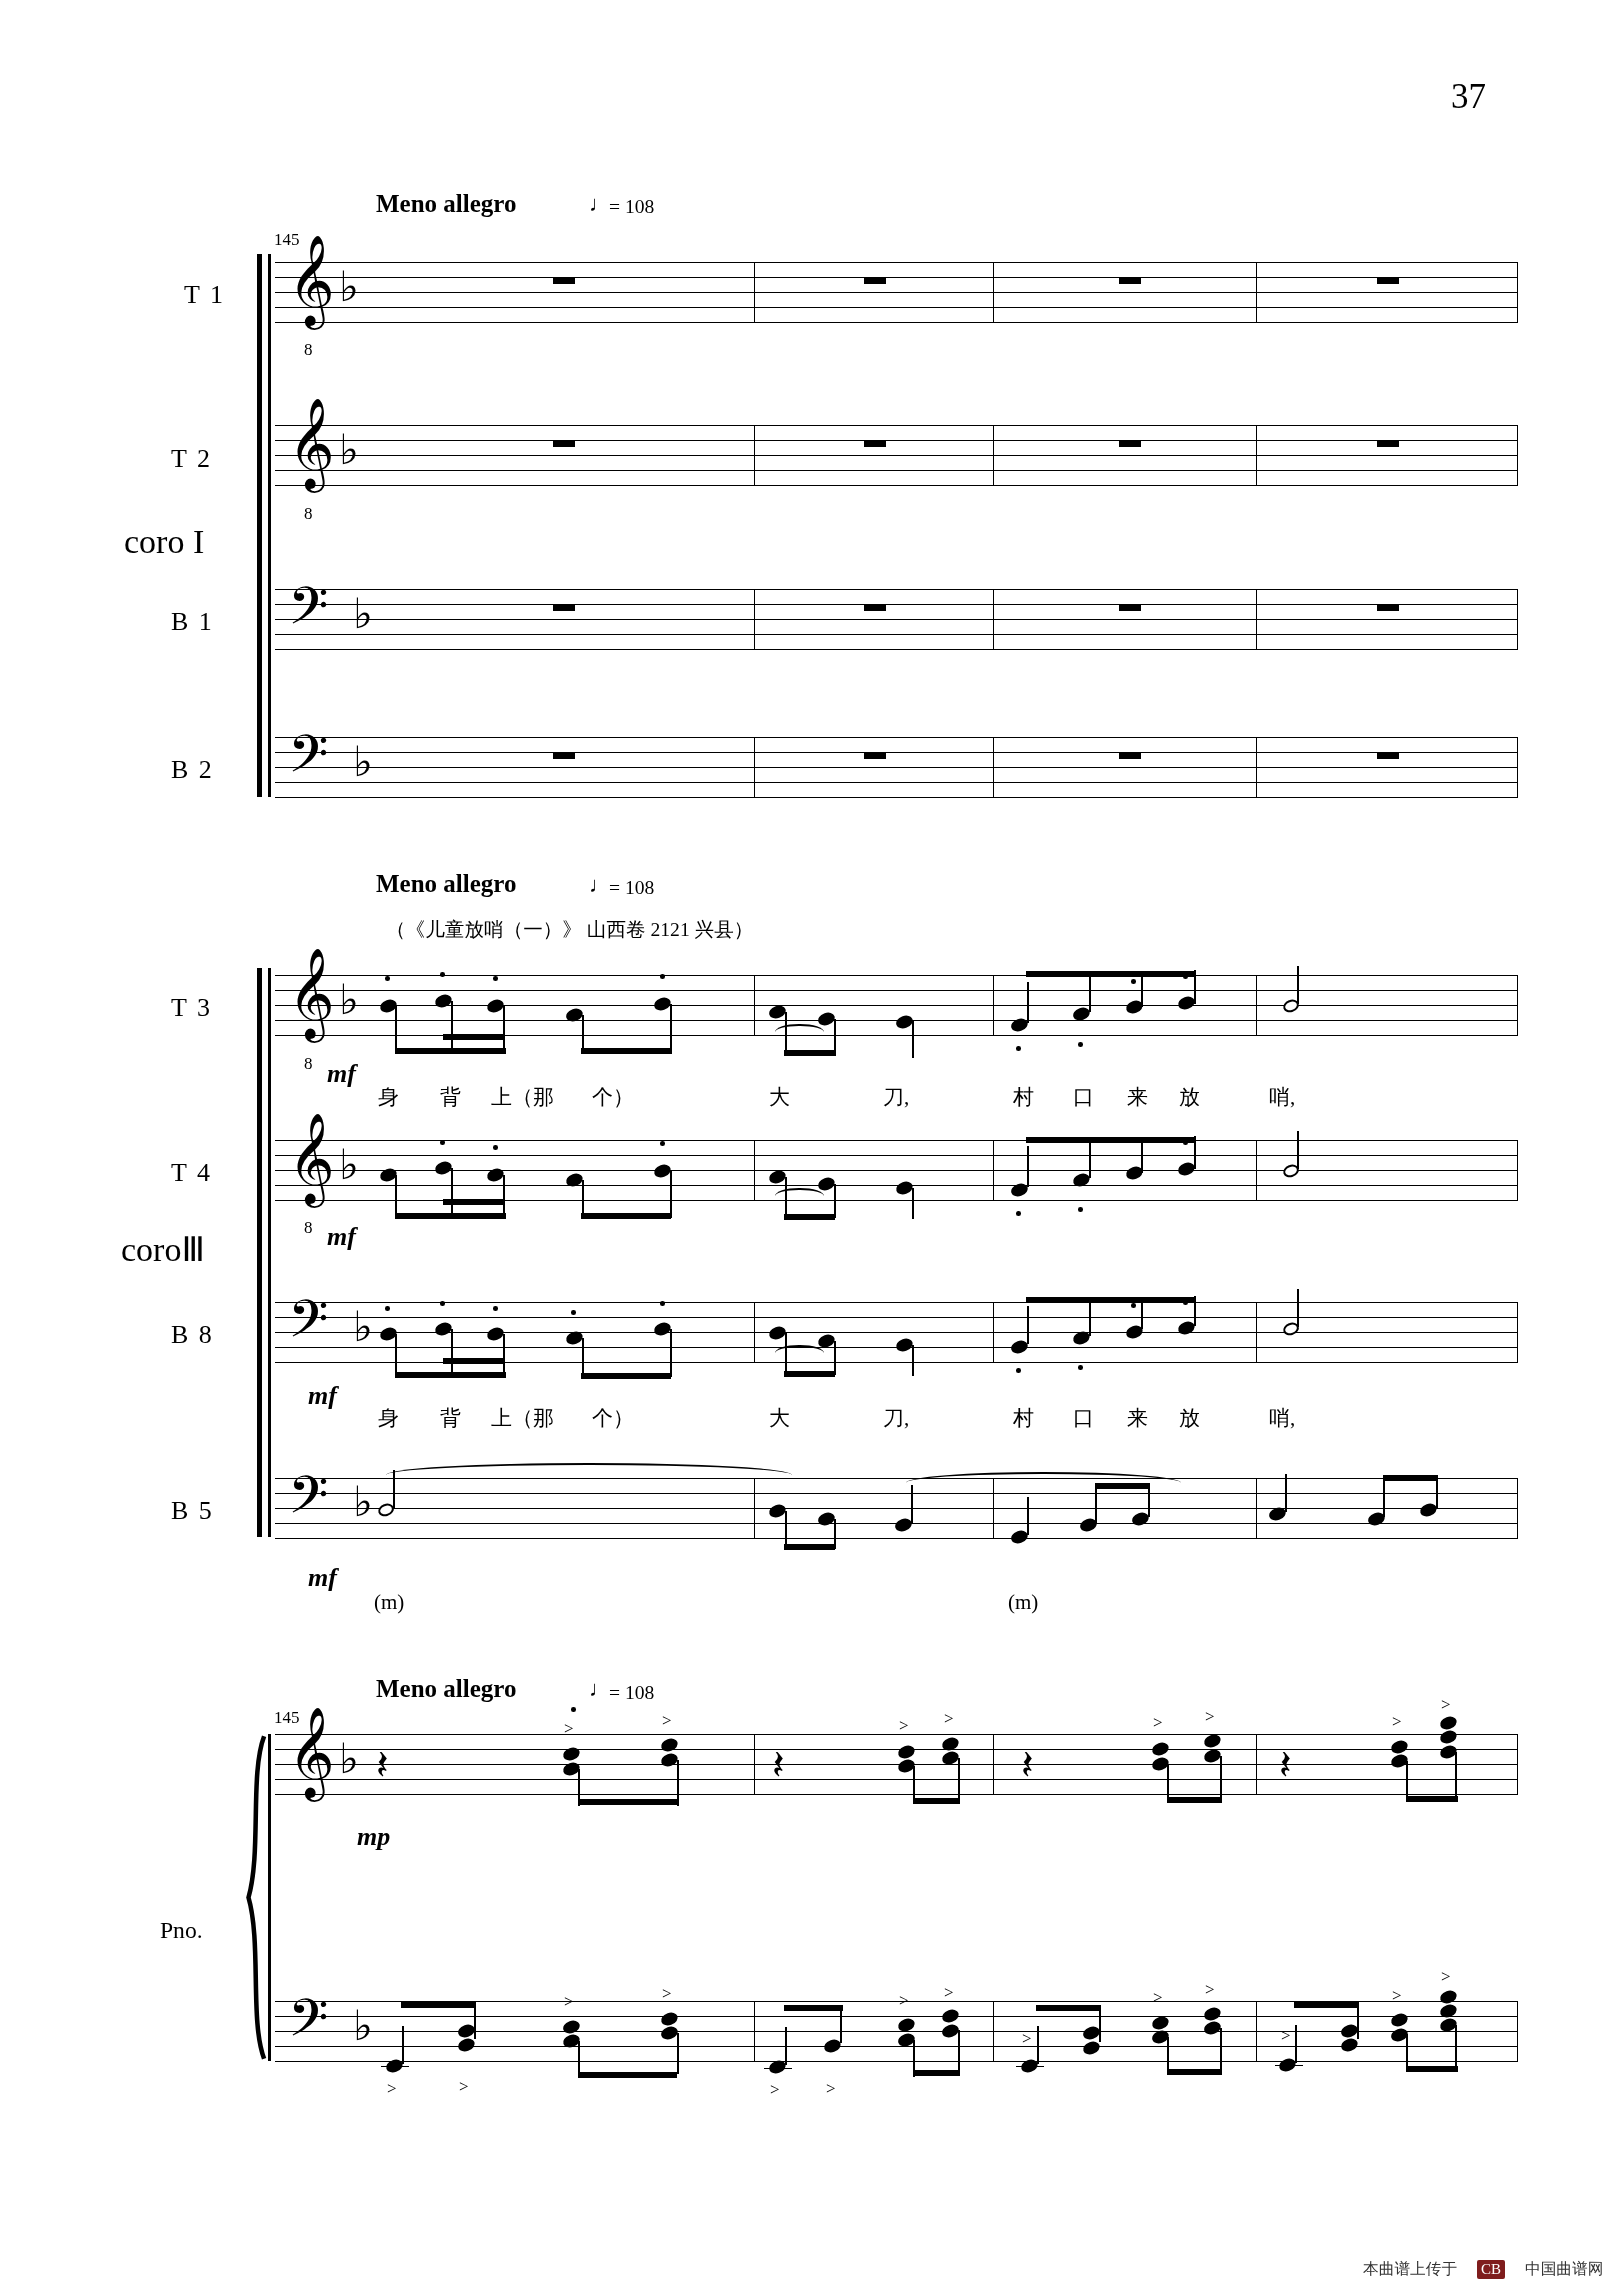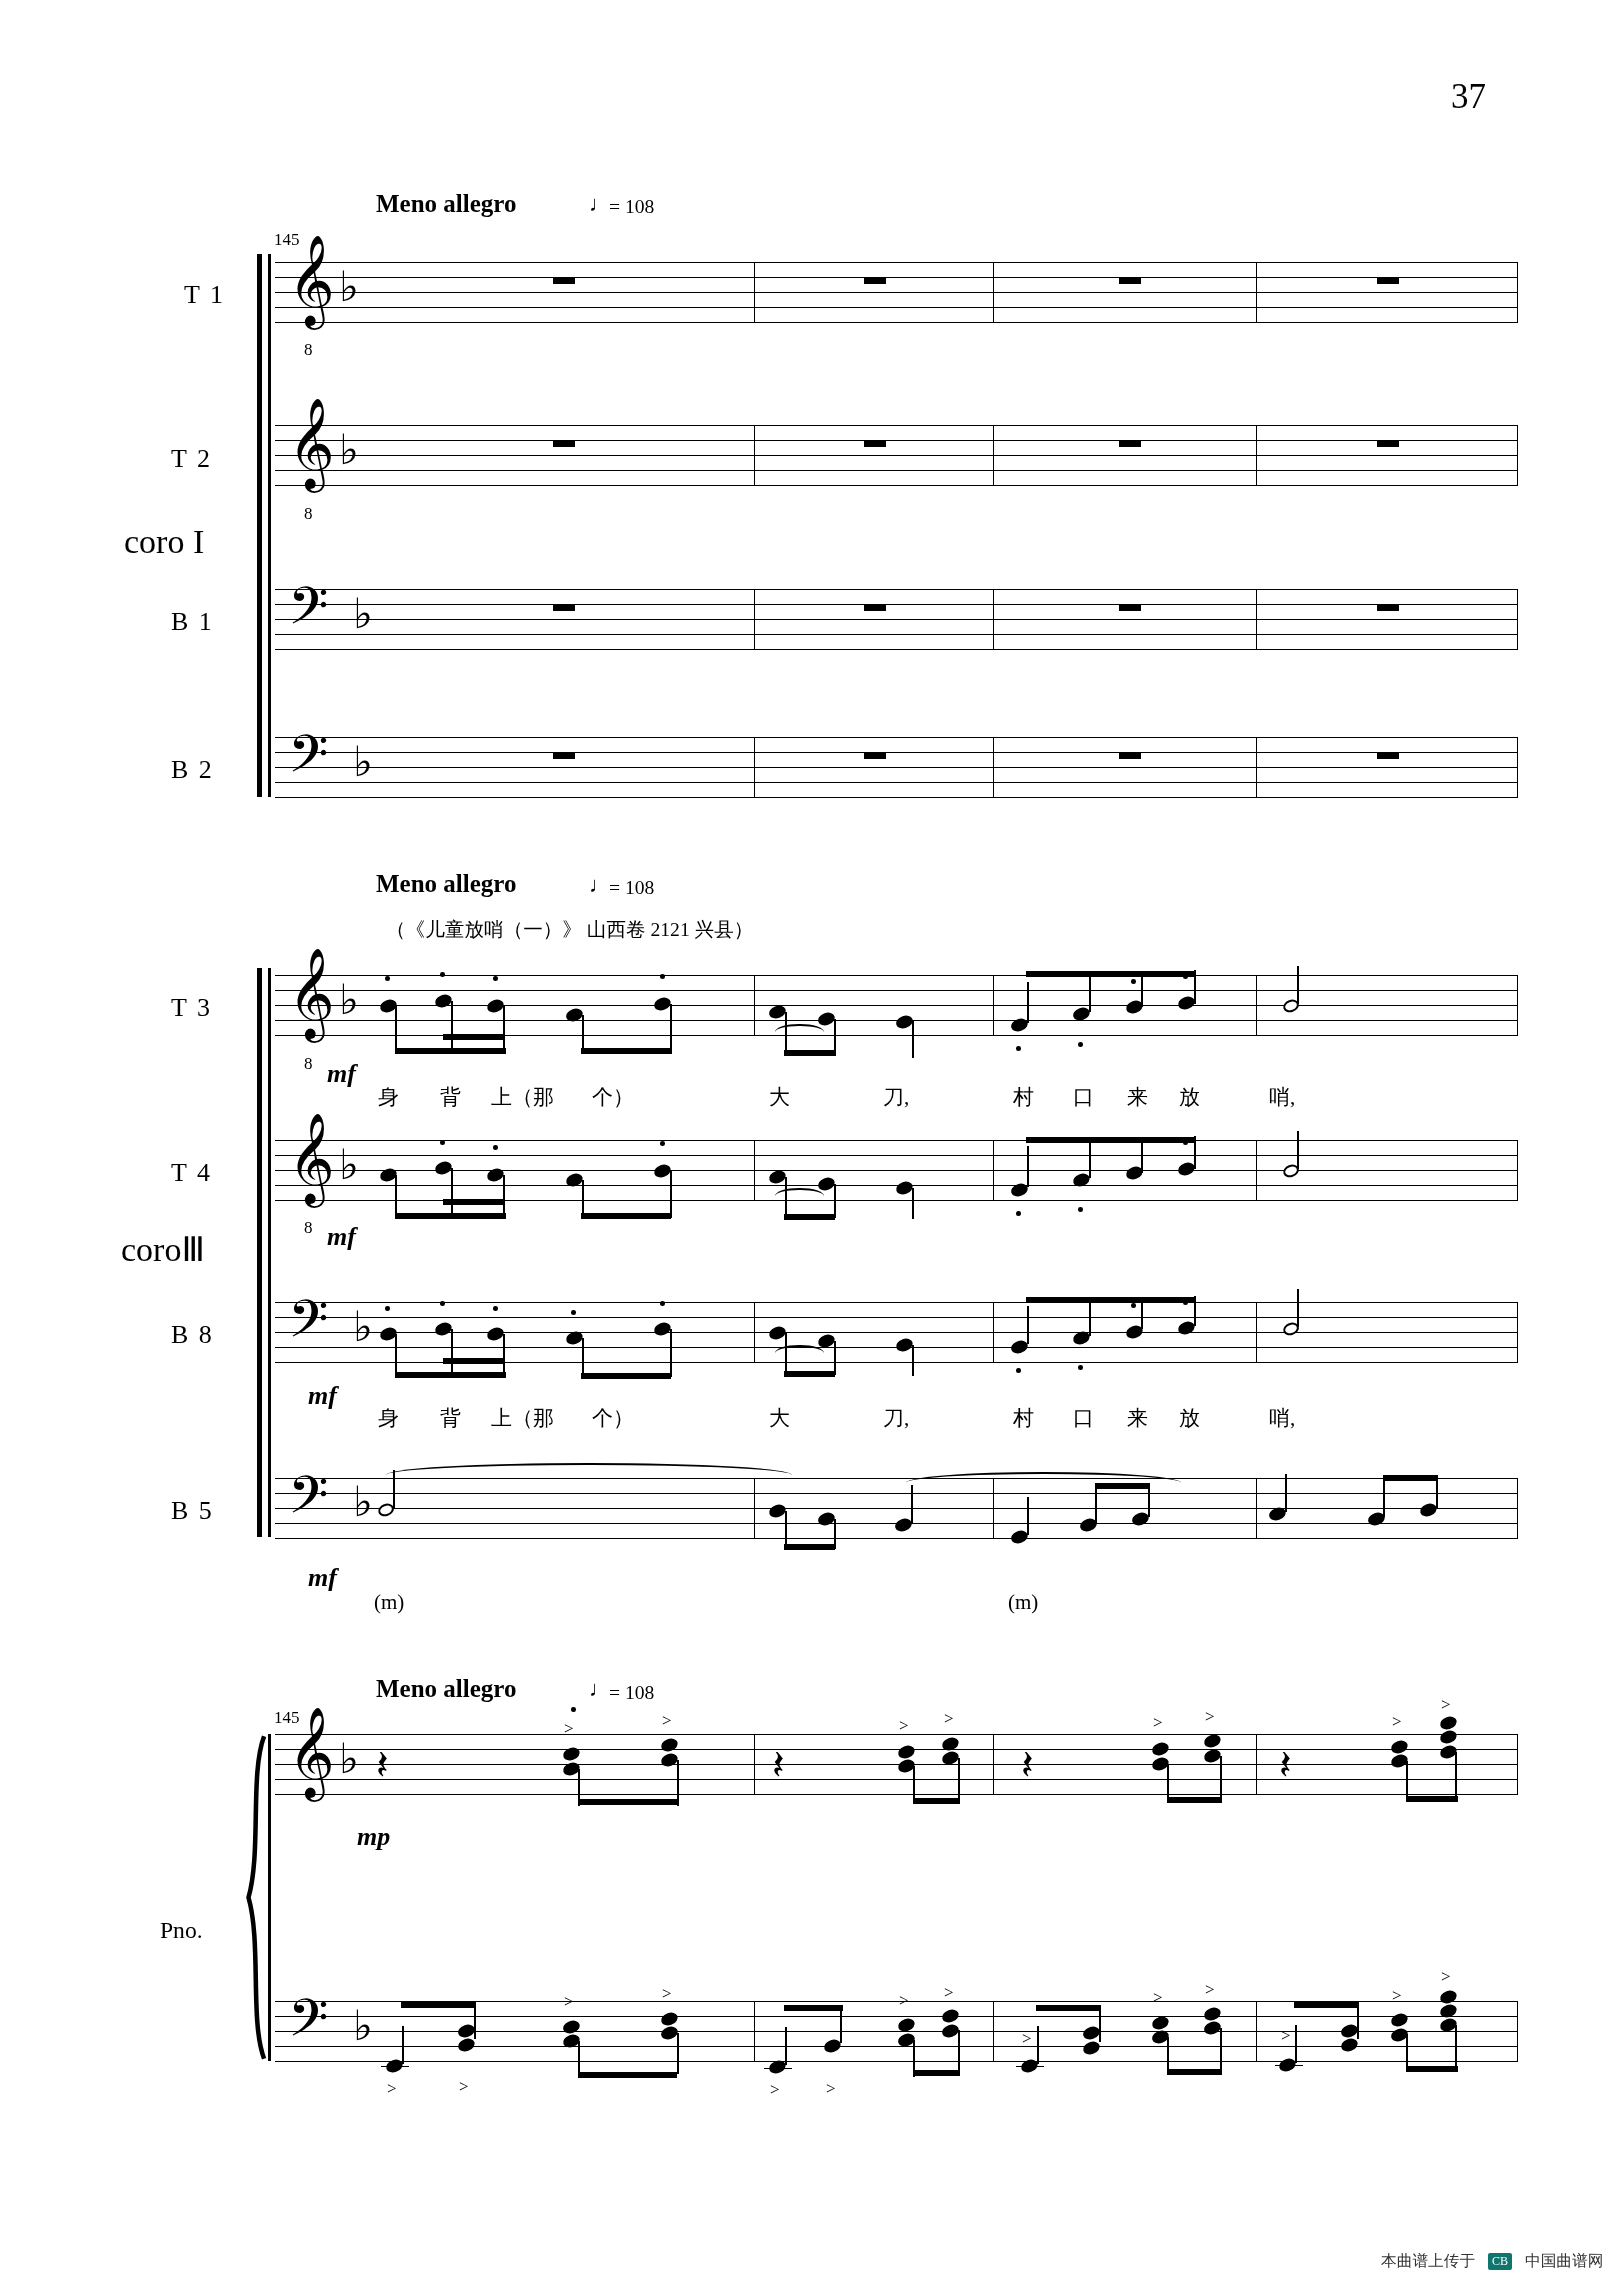--- a/index.html
+++ b/index.html
@@ -53,22 +53,22 @@
   .tie{position:absolute;border-top:2px solid #000;border-radius:50%;height:14.4px;}
   .ledger{position:absolute;height:1.3px;background:#000;}
 
   
   .clef{position:absolute;font-family:"DejaVu Sans", sans-serif;}
   .gclef{font-size:79px;line-height:1;}
   .fclef{font-size:63px;line-height:1;}
   .keysig{position:absolute;font-family:"DejaVu Sans",sans-serif;font-size:42px;line-height:1;}
   .clef8{position:absolute;font-size:17px;}
 
-  .footer{position:absolute;right:19.6px;bottom:23px;font-size:15.7px;color:#333;display:flex;align-items:center;gap:13px;}
-  .footer .box{background:#0f766e;color:#fff;font-size:12px;padding:1.3px 3.9px;border-radius:2px;}
+  .footer{position:absolute;right:19.6px;bottom:15px;font-size:15.7px;color:#333;display:flex;align-items:center;gap:20px;}
+  .footer .box{background:#7f1d1d;color:#fff;font-size:15px;padding:1.3px 3.9px;border-radius:2px;}
 </style>
 </head>
 <body>
 
 <div class="page">
 
   <div class="hdr">
   </div>
   <div class="pageno">37</div>
 

